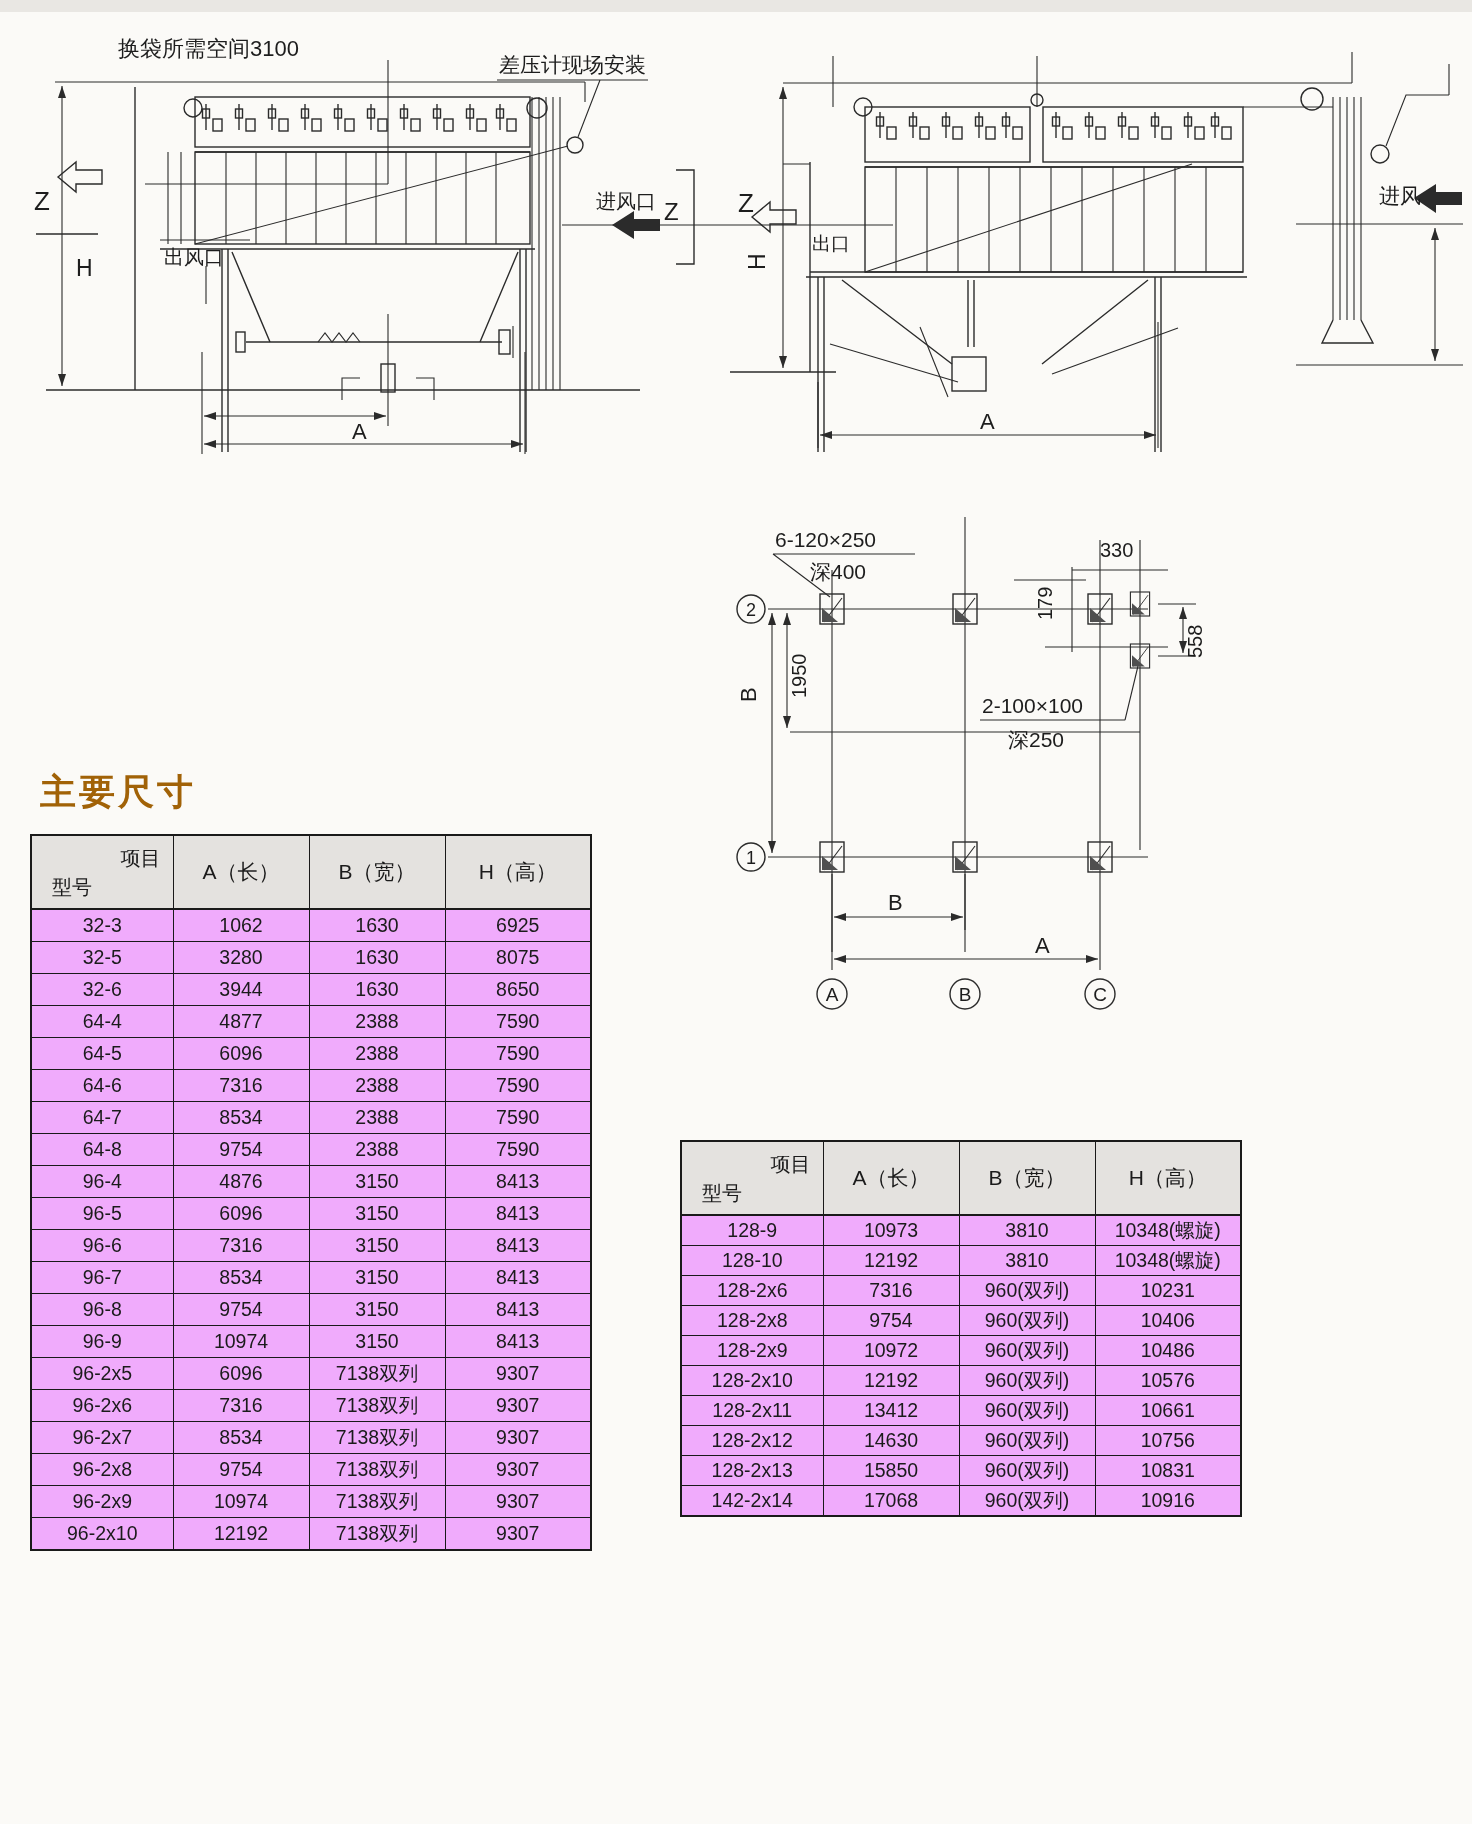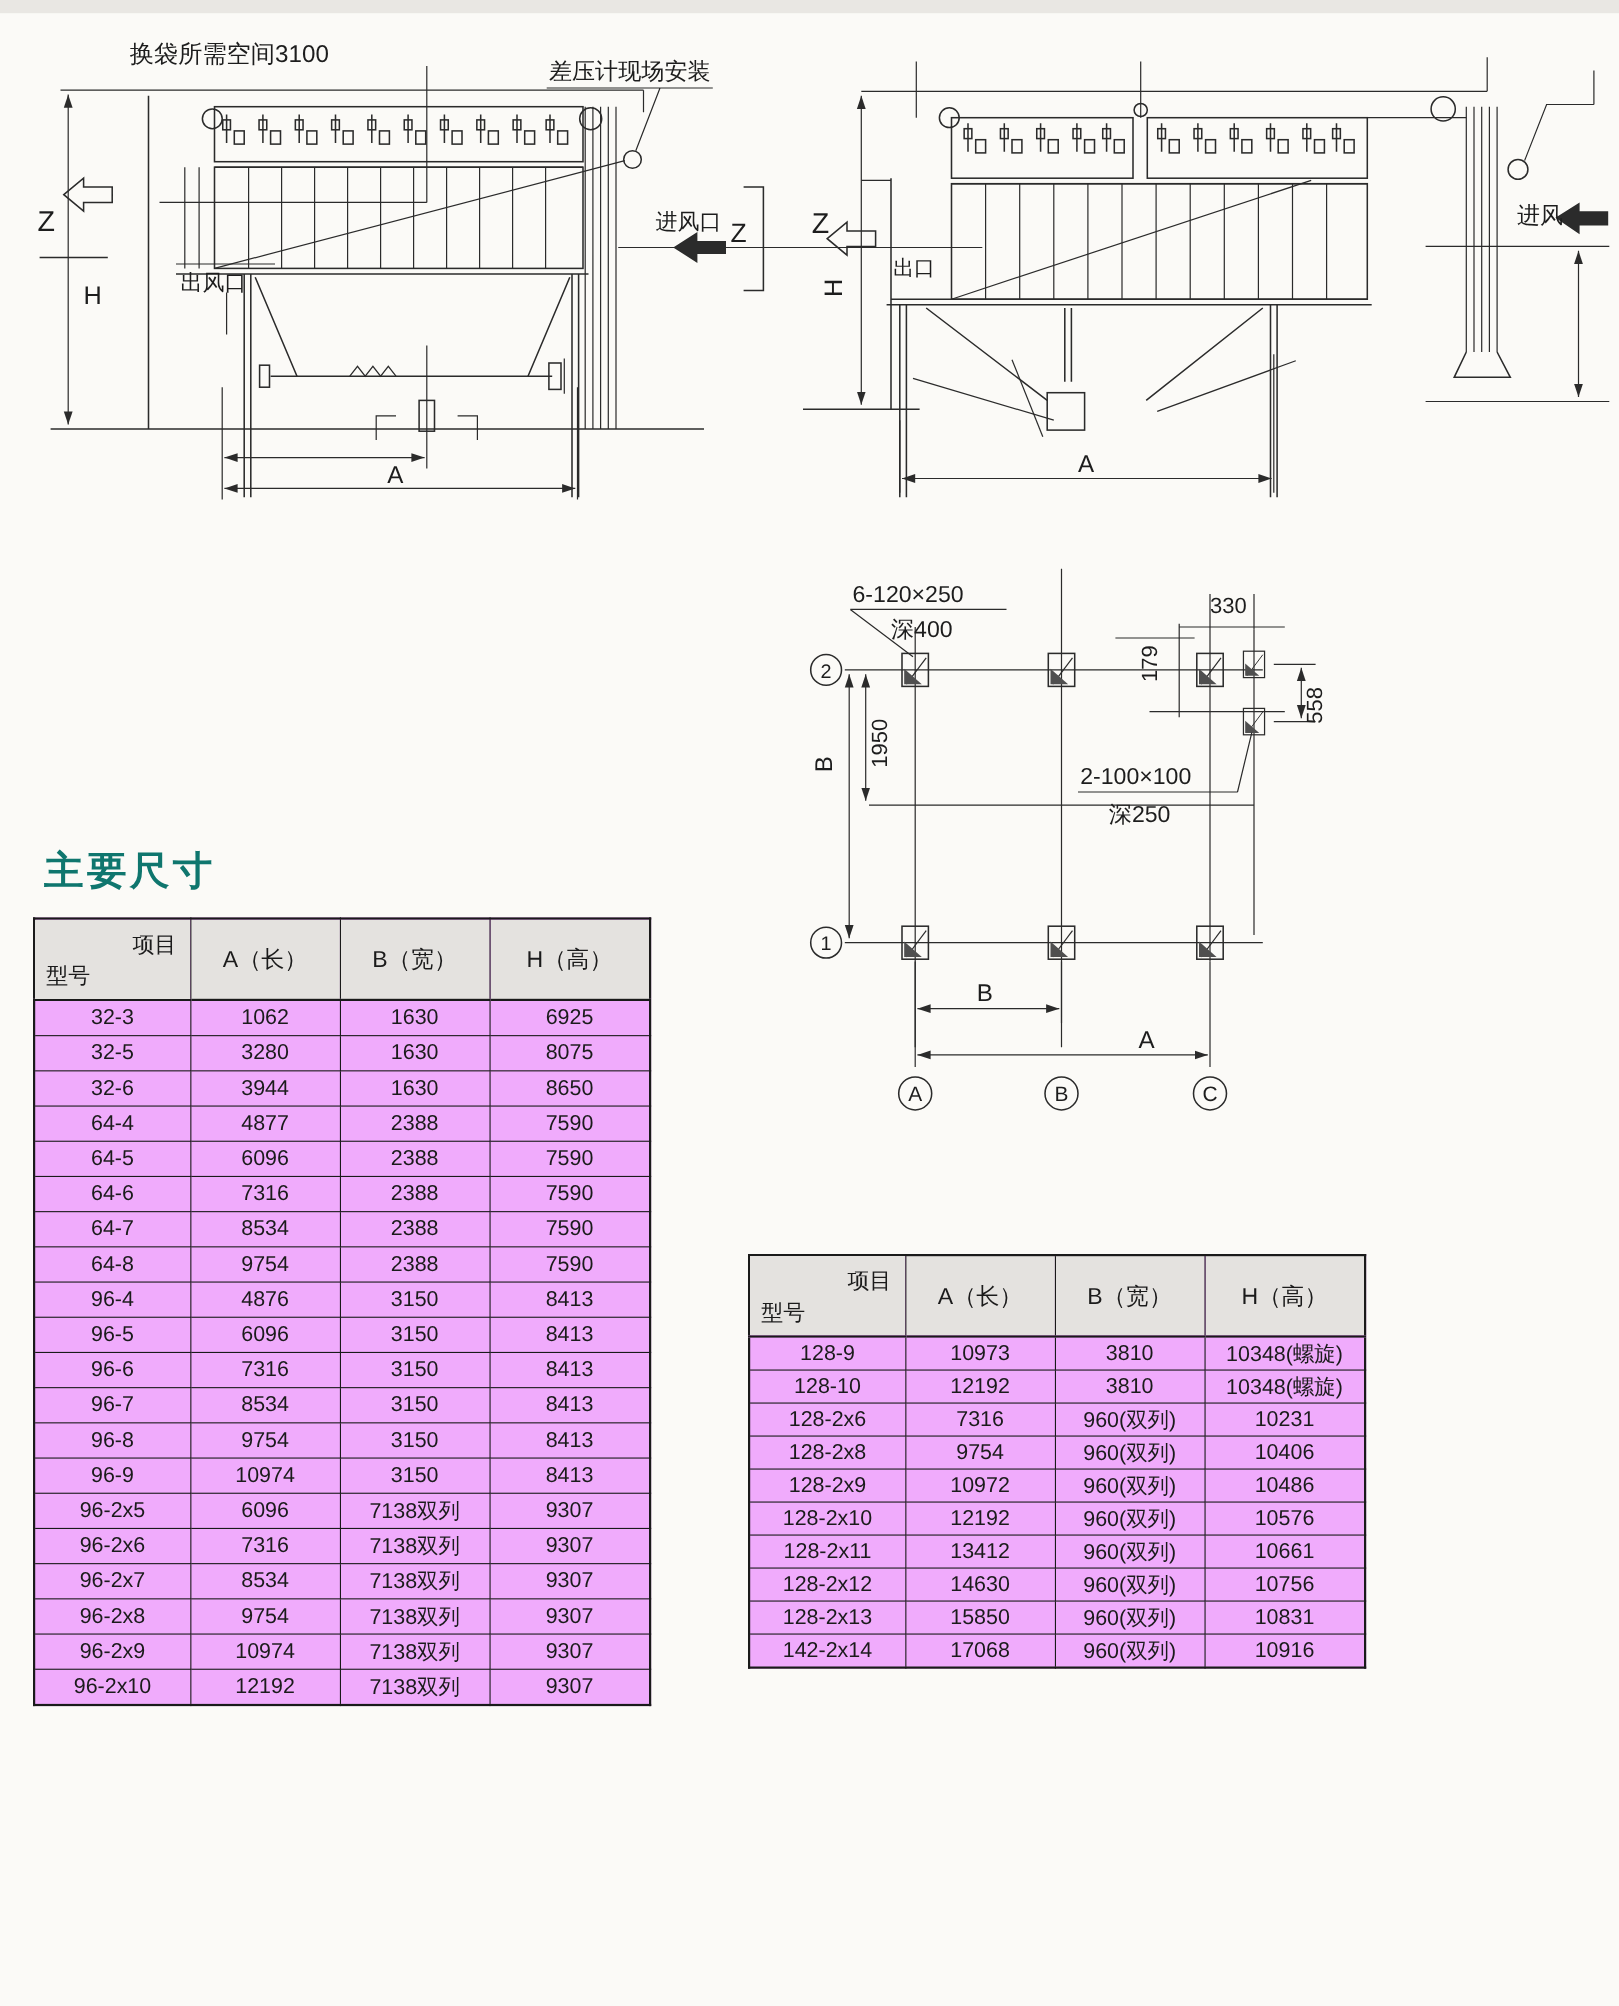--- a/index.html
+++ b/index.html
@@ -4,34 +4,34 @@
 <style>
   html,body{margin:0;padding:0;background:#e9e7e3;}
   #page{position:relative;width:1472px;height:1824px;background:#fbfaf7;margin:12px auto;
         font-family:"Liberation Sans",sans-serif;color:#222;overflow:hidden;}
   svg{position:absolute;left:0;top:0;}
   svg text{font-family:"Liberation Sans",sans-serif;fill:#1d1d1d;}
   .stroke{stroke:#2b2b2b;fill:none;stroke-width:1.4;}
   .thin{stroke:#2b2b2b;fill:none;stroke-width:1.1;}
   .solid{fill:#2b2b2b;stroke:none;}
   #section-title{position:absolute;left:40px;top:756px;font-size:36px;font-weight:bold;
-        letter-spacing:3px;color:#0f766e;}
+        letter-spacing:3px;color:#a16207;}
   table.dim-table{position:absolute;border-collapse:collapse;background:#f0abfc;
         border:2.2px solid #1a1a1a;table-layout:fixed;}
   #table-left{left:30px;top:822px;width:560px;}
   #table-right{left:680px;top:1128px;width:560px;}
   .dim-table th,.dim-table td{border:1.2px solid #1a1a1a;text-align:center;vertical-align:middle;
         font-weight:normal;color:#1b1b1b;overflow:hidden;}
   .dim-table thead th{background:#e4e2df;height:70px;font-size:21px;border-bottom:2px solid #1a1a1a;}
   #table-left tbody td{height:29px;font-size:19.5px;}
   #table-right tbody td{height:27px;font-size:19.5px;}
   th.diag{position:relative;padding:0;
      background:linear-gradient(to bottom right,rgba(0,0,0,0) calc(50% - 0.8px),#1a1a1a calc(50% - 0.8px),#1a1a1a calc(50% + 0.8px),rgba(0,0,0,0) calc(50% + 0.8px)),#e4e2df;}
   .diag-top{position:absolute;top:9px;right:12px;font-size:20px;}
-  .diag-bottom{position:absolute;bottom:7px;left:10px;font-size:20px;}
+  .diag-bottom{position:absolute;bottom:7px;left:20px;font-size:20px;}
 </style>
 </head>
 <body>
 
 <div id="page">
 
 <svg width="1472" height="1010" viewBox="0 0 1472 1010">
   <defs>
     <marker id="ae" markerWidth="13" markerHeight="10" refX="12" refY="5" orient="auto" markerUnits="userSpaceOnUse">
       <path d="M0 1 L12 5 L0 9 Z" fill="#2b2b2b"></path>

